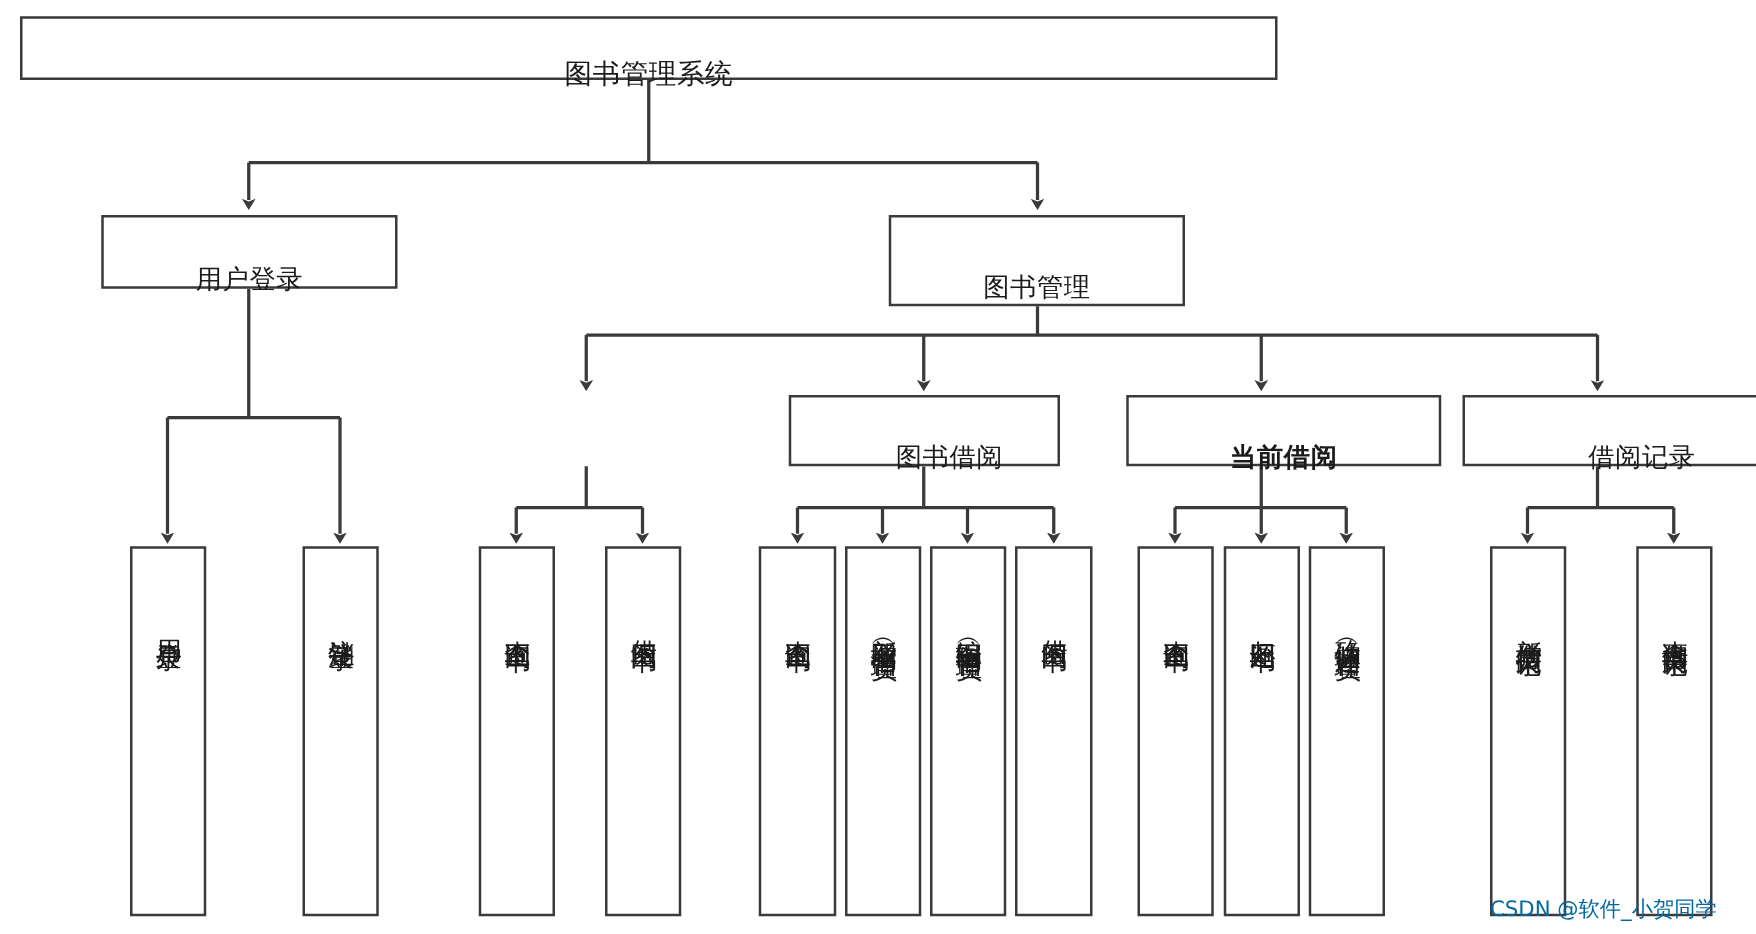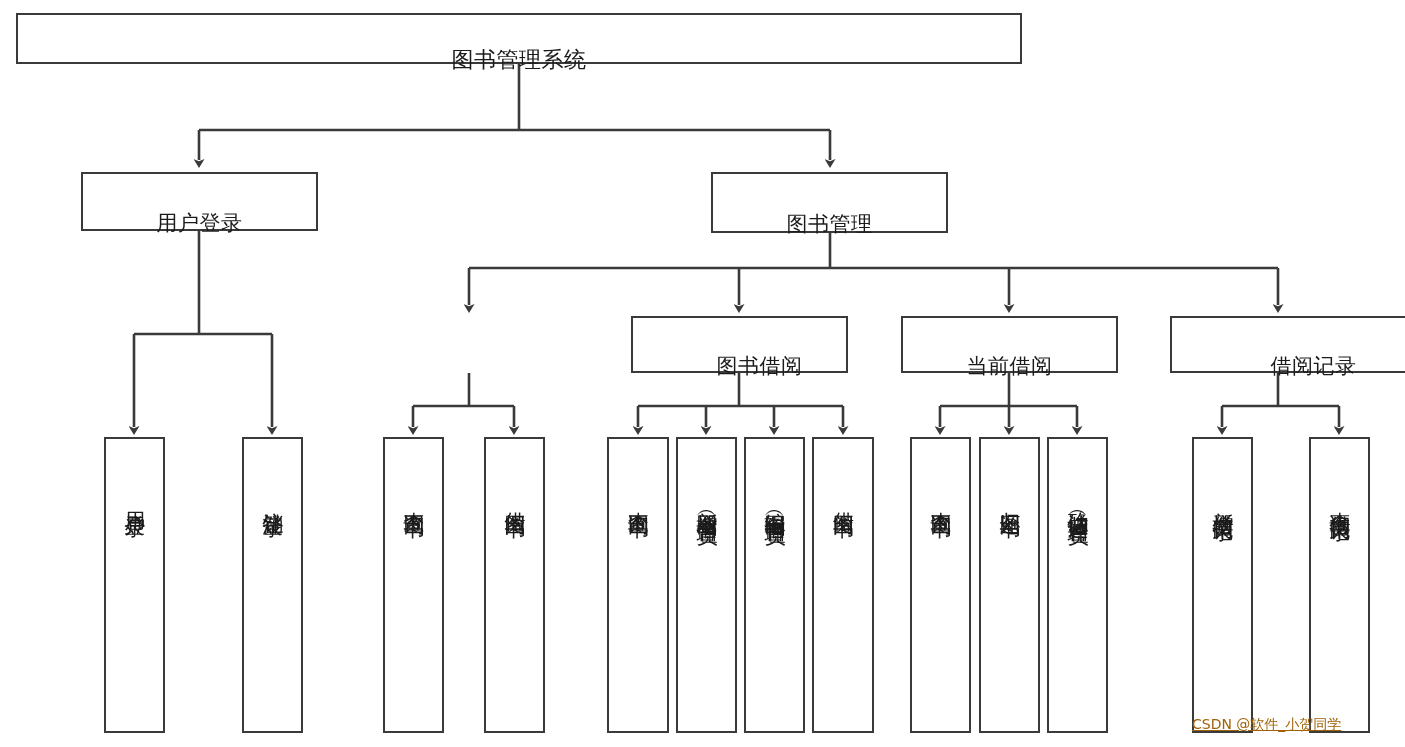--- a/index.html
+++ b/index.html
@@ -60,25 +60,24 @@
   .node.vert .label {
     writing-mode: vertical-rl;
     text-orientation: upright;
     font-size: 21px;
     line-height: 1.0;
     letter-spacing: 2px;
     white-space: nowrap;
   }
   .watermark {
     position: absolute;
-    font-size: 14px;
-    color: #a16207;
+    font-size: 17px;
+    color: #0369a1;
     white-space: nowrap;
     user-select: none;
-    text-decoration: underline;
   }
 </style>
 </head>
 <body>
 
 <div id="canvas">
 
   <svg class="edges" viewBox="0 0 1405 747" xmlns="http://www.w3.org/2000/svg">
     <defs>
       <marker id="arrow" markerWidth="9" markerHeight="11" refX="1" refY="5.5" orient="auto" markerUnits="userSpaceOnUse">
@@ -129,28 +128,28 @@
     </g>
   </svg>
 
   <div class="node horiz root" style="left:16px; top:13px; width:1006px; height:51px;">
     <span class="label">图书管理系统</span>
   </div>
 
   <div class="node horiz" style="left:81px; top:172px; width:237px; height:59px;">
     <span class="label">用户登录</span>
   </div>
-  <div class="node horiz" style="left:711px; top:172px; width:237px; height:61px;">
+  <div class="node horiz" style="left:711px; top:172px; width:237px; height:73px;">
     <span class="label">图书管理</span>
   </div>
 
   <div class="node horiz" style="left:631px; top:316px; width:217px; height:57px;padding-left:40px;">
     <span class="label">图书借阅</span>
   </div>
-  <div class="node horiz" style="left:901px; top:316px; width:217px; height:57px;">
+  <div class="node horiz" style="left:901px; top:316px; width:252px; height:57px;font-weight:bold;">
     <span class="label">当前借阅</span>
   </div>
   <div class="node horiz" style="left:1170px; top:316px; width:248px; height:57px;padding-left:39px;">
     <span class="label">借阅记录</span>
   </div>
 
   <div class="node vert" style="left:104px; top:437px; width:61px; height:296px;">
     <span class="label">用户登录</span>
   </div>
   <div class="node vert" style="left:242px; top:437px; width:61px; height:296px;">

